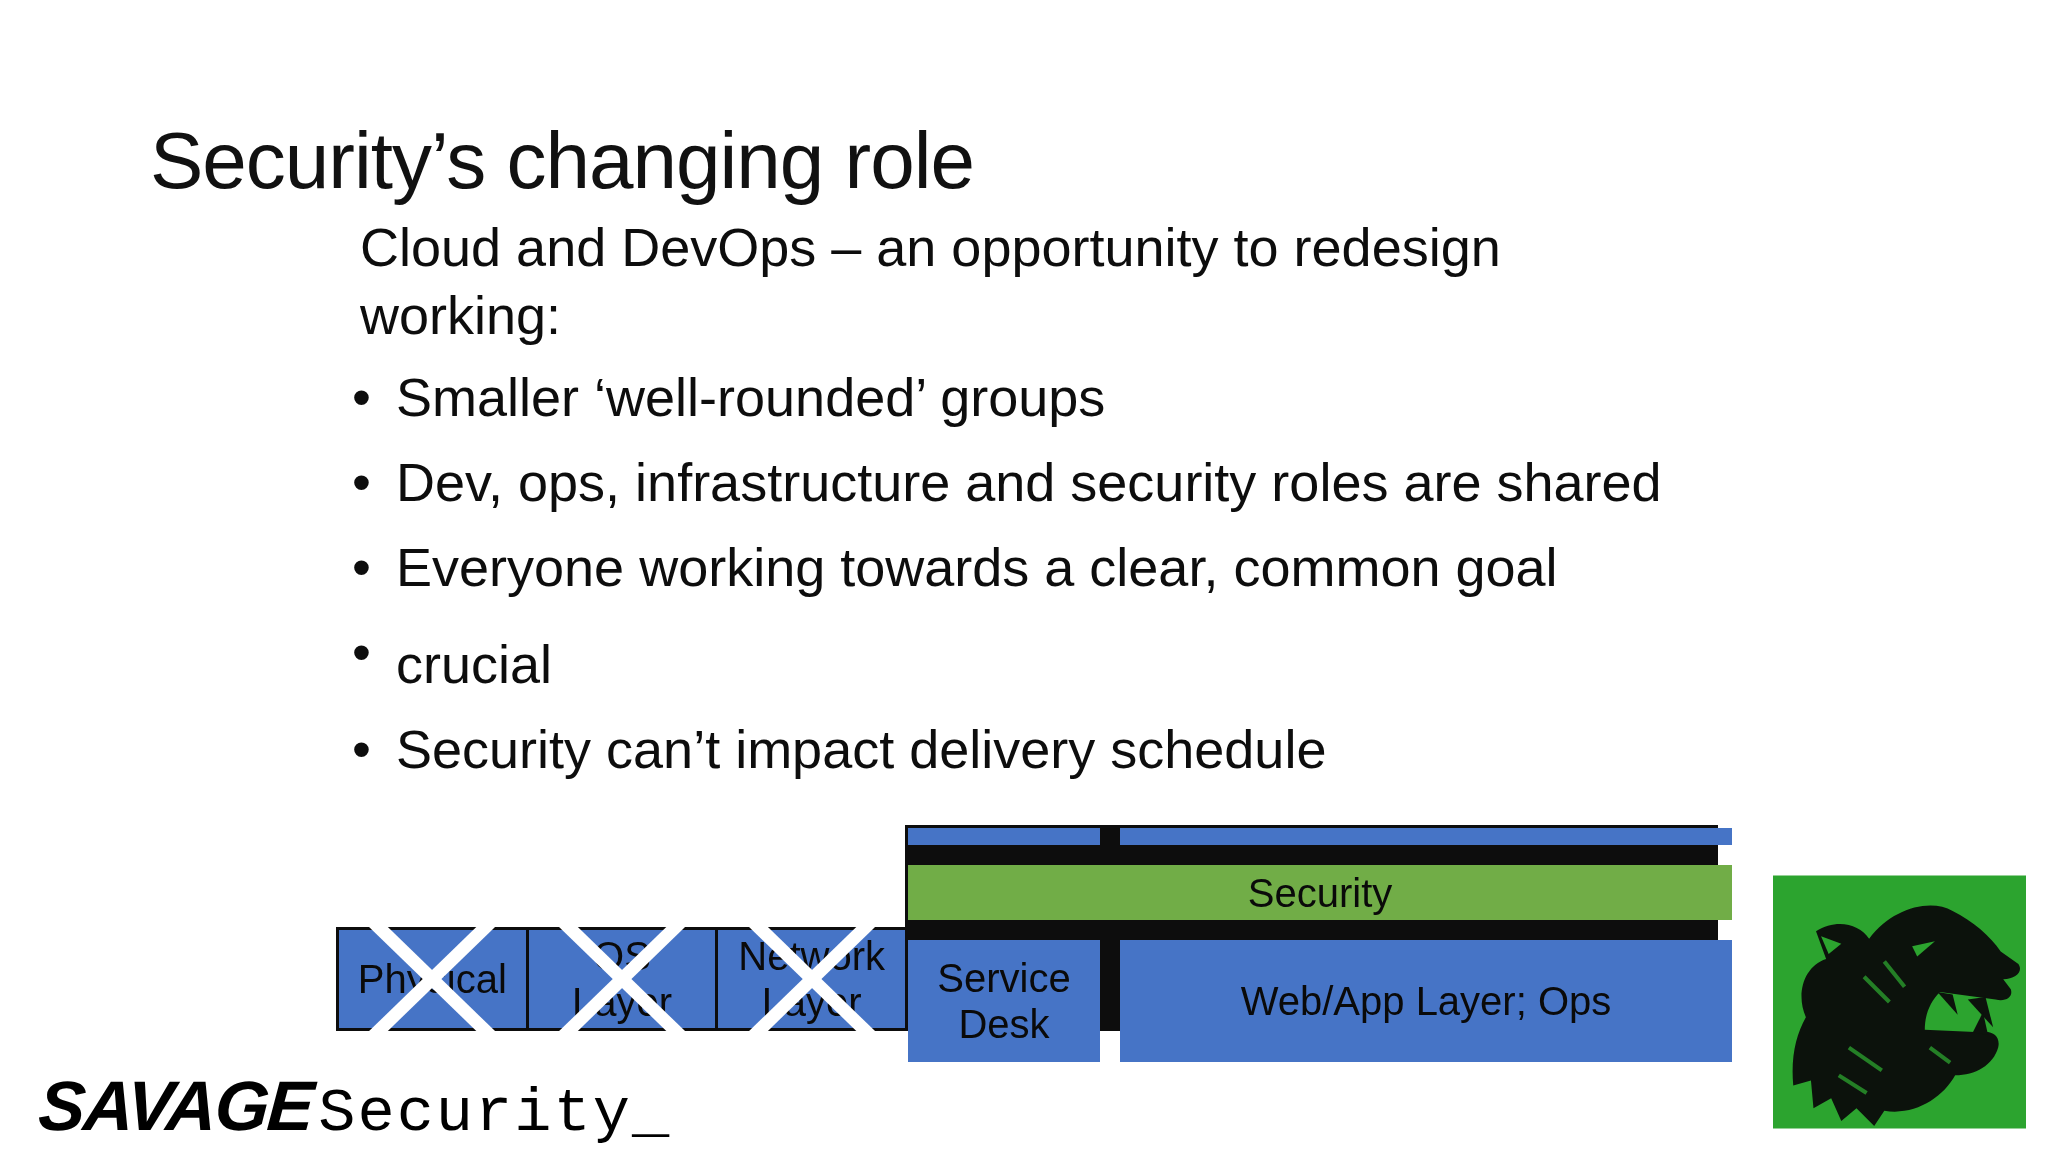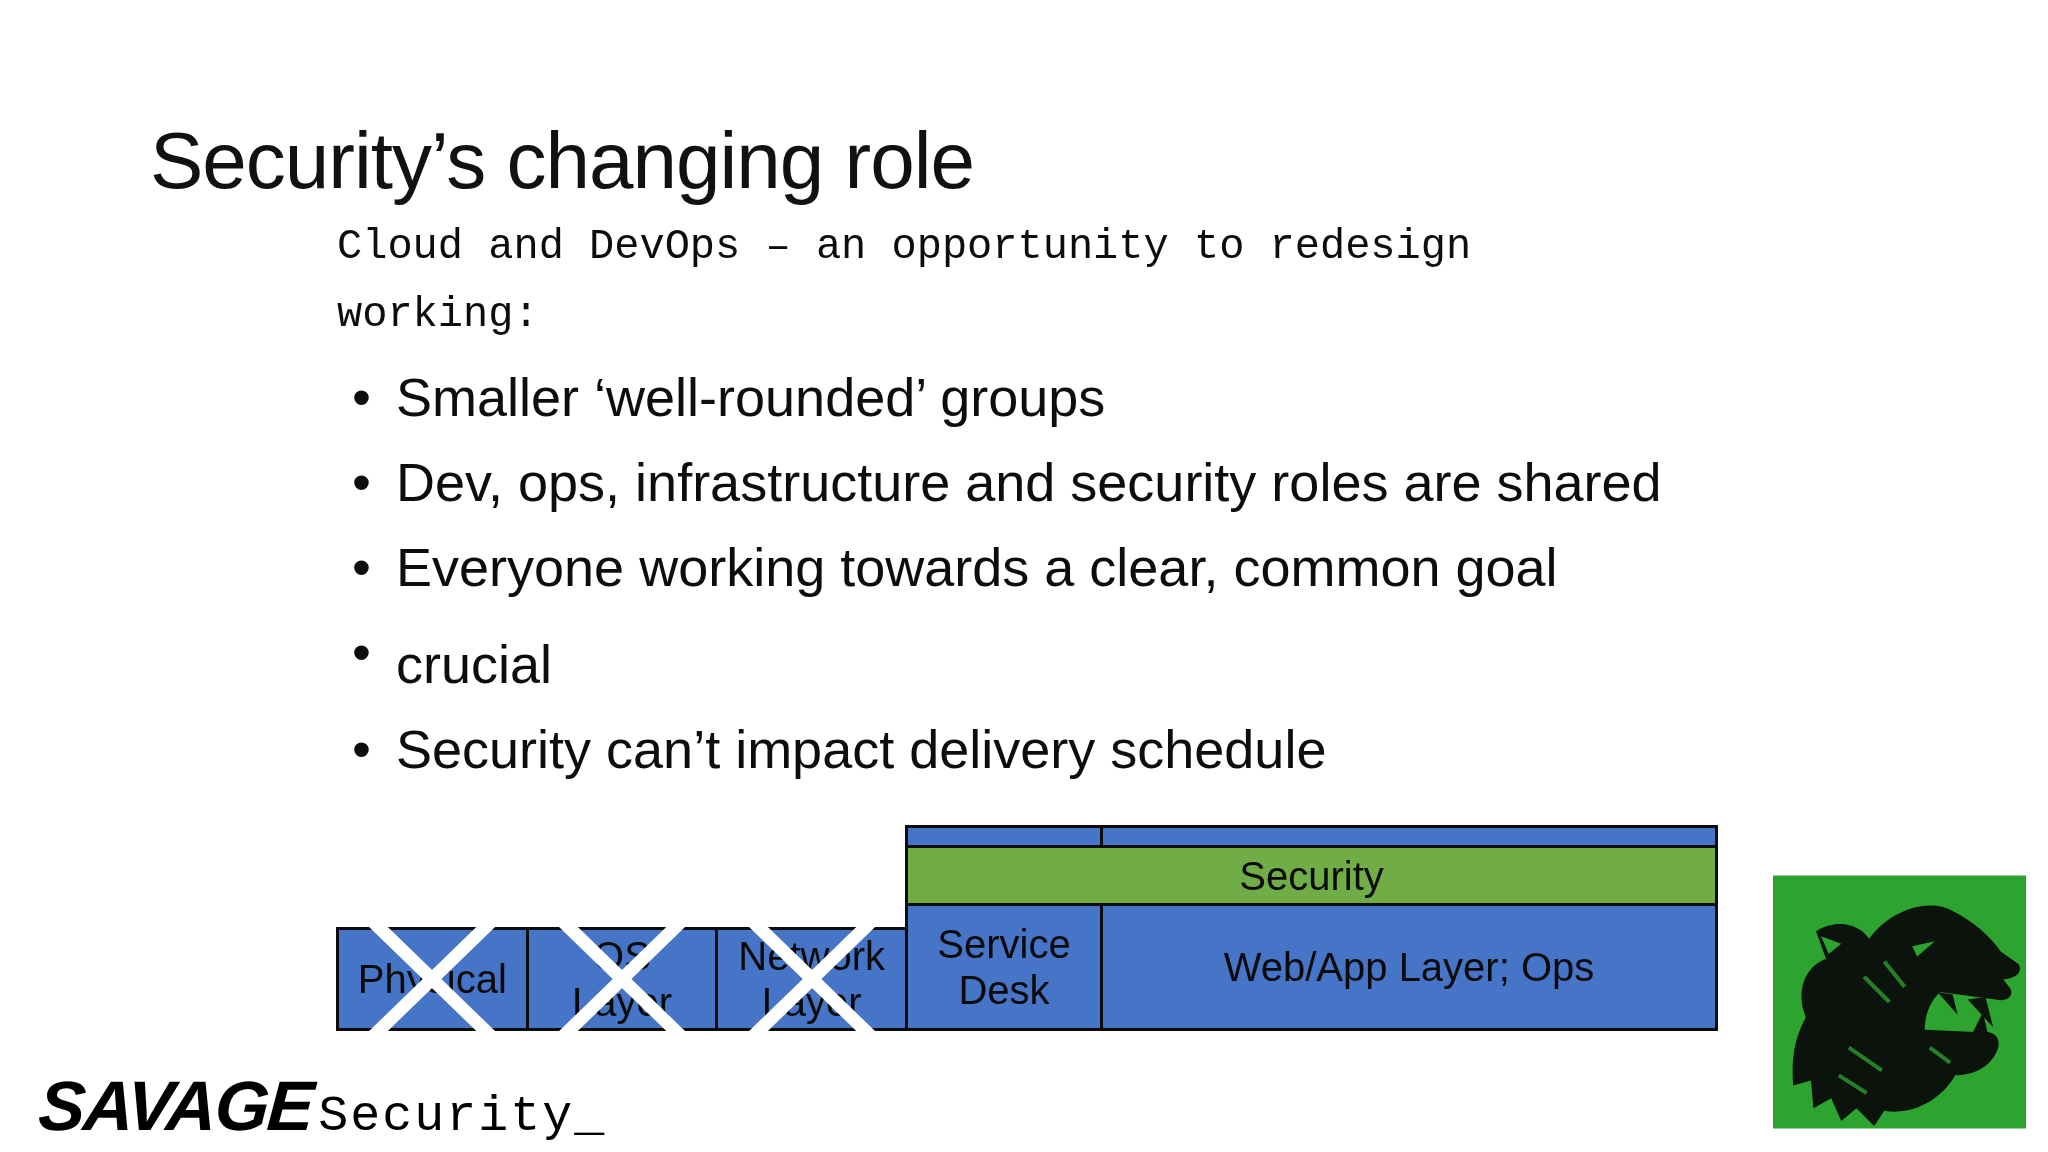--- a/index.html
+++ b/index.html
@@ -6,40 +6,39 @@
   #stage{
     position:relative;width:2048px;height:1152px;background:#ffffff;
     overflow:hidden;font-family:"Liberation Sans",sans-serif;color:#0d0d0d;
   }
   
   .slide-title{
     position:absolute;left:150px;top:118px;font-size:80px;line-height:86px;
     font-weight:400;letter-spacing:-1px;color:#111;white-space:nowrap;
   }
   .subtitle{
-    position:absolute;left:337px;top:213px;font-size:42px;line-height:68px;
+    position:absolute;left:360px;top:213px;font-size:54px;line-height:68px;
     white-space:nowrap;
-    font-family:Liberation Mono, monospace;
   }
   .bullets{
     position:absolute;left:352px;top:363px;font-size:54px;line-height:68px;
   }
   .bullet-item{display:flex;margin-bottom:17px;}
   .bullet-marker{width:44px;flex:0 0 44px;}
   .bullet-text{white-space:nowrap;}
   
   .left-grid{
     position:absolute;left:336px;top:927px;width:572px;height:104px;
     display:grid;grid-template-columns:1fr 1fr 1fr;gap:3px;padding:3px;
     box-sizing:border-box;background:var(--border-black);z-index:1;
   }
   .right-table{
     position:absolute;left:905px;top:825px;width:813px;height:206px;
     display:grid;grid-template-columns:192px 612px;grid-template-rows:17px 55px 122px;
-    gap:3px;padding:3px;box-sizing:border-box;background:var(--border-black);z-index:2;
+    gap:20px;padding:3px;box-sizing:border-box;background:var(--border-black);z-index:2;
   }
   .cell{
     background:var(--box-blue);display:flex;flex-direction:column;
     align-items:center;justify-content:center;text-align:center;
     font-size:40px;line-height:46px;color:#0a0a0a;position:relative;
   }
   .cell.green{background:var(--band-green);grid-column:1 / span 2;}
   .cross-svg{
     position:absolute;left:13%;top:-10px;width:74%;height:calc(100% + 20px);
     pointer-events:none;
@@ -48,21 +47,21 @@
   
   .brand{
     position:absolute;left:39px;top:1066px;display:flex;align-items:baseline;color:#000;
   }
   .brand-bold{
     font-family:"Liberation Sans",sans-serif;font-weight:bold;font-style:italic;
     font-size:70px;letter-spacing:-2px;transform:skewX(-4deg);
   }
   .brand-mono{
     font-family:"Liberation Mono","DejaVu Sans Mono",monospace;
-    font-size:50px;letter-spacing:2px;margin-left:6px;
+    font-size:62px;letter-spacing:2px;margin-left:6px;
   }
   
   .tiger{
     position:absolute;left:1773px;top:874px;width:253px;height:256px;
   }
   .tiger svg{width:100%;height:100%;display:block;}
 </style>
 </head>
 <body>
 

